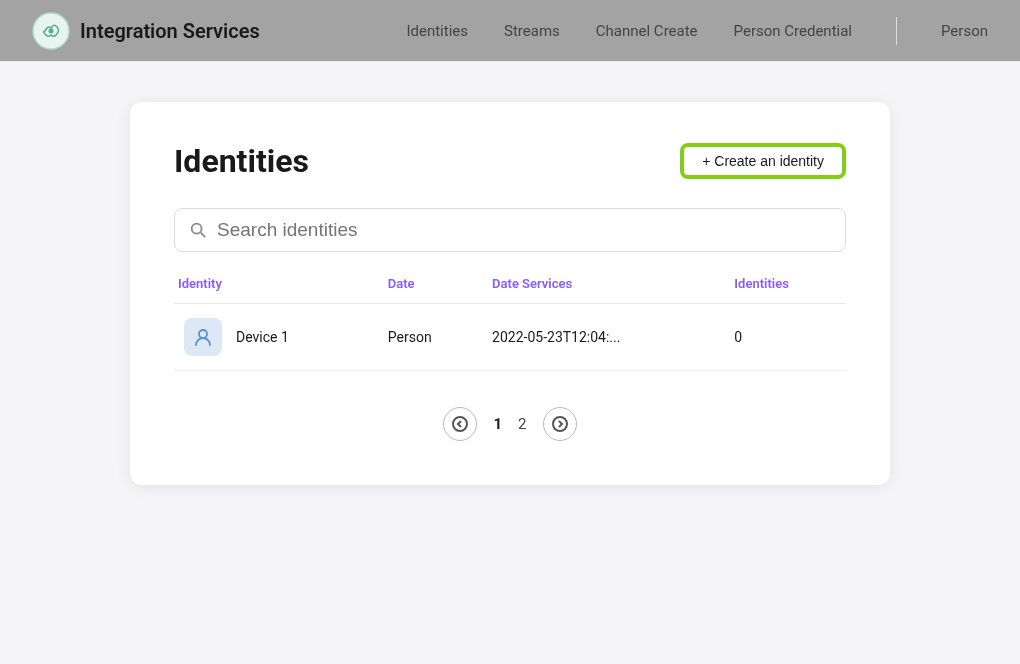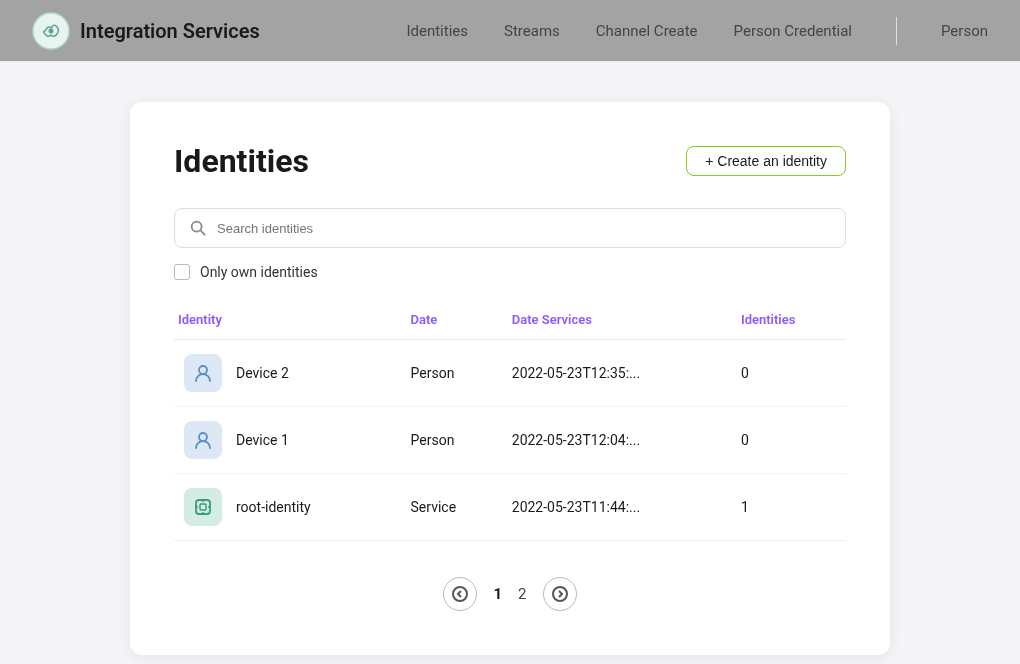--- a/index.html
+++ b/index.html
@@ -71,21 +71,21 @@
       align-items: center;
       justify-content: space-between;
       margin-bottom: 28px;
     }
     .page-title {
       font-size: 32px;
       font-weight: 700;
       color: #1a1a1a;
     }
     .create-btn {
-      border: 1px solid #84cc16;
+      border: 4px solid #84cc16;
       background: #fff;
       border-radius: 8px;
       padding: 6px 18px;
       font-size: 14px;
       color: #1a1a1a;
       cursor: pointer;
       display: flex;
       align-items: center;
       gap: 6px;
       transition: background 0.15s;
@@ -102,21 +102,21 @@
     }
     .search-icon-svg {
       width: 18px;
       height: 18px;
       color: #888;
       flex-shrink: 0;
     }
     .search-input {
       border: none;
       outline: none;
-      font-size: 13px;
+      font-size: 19px;
       color: #555;
       width: 100%;
       background: transparent;
     }
     
     .checkbox-row {
       display: flex;
       align-items: center;
       gap: 10px;
       margin-bottom: 24px;
@@ -238,86 +238,46 @@
     </div>
 
     <div class="search-wrapper">
       <svg class="search-icon-svg" viewBox="0 0 20 20" fill="none" stroke="#888" stroke-width="2">
         <circle cx="8.5" cy="8.5" r="5.5"></circle>
         <line x1="13" y1="13" x2="18" y2="18"></line>
       </svg>
       <input class="search-input" type="text" placeholder="Search identities" style="">
     </div>
 
-    <div class="checkbox-row">
-      <div class="checkbox-box"></div>
-      <label class="checkbox-label">Only own identities</label>
-    </div>
 
     <table class="identities-table">
       <thead>
         <tr>
           <th>Identity</th>
           <th>Date</th>
           <th>Date Services</th>
           <th>Identities</th>
         </tr>
       </thead>
       <tbody id="table-body">
-      <tr>
-            <td>
-              <div class="identity-cell">
-                <div class="identity-icon person-icon">
-                  <svg width="22" height="22" viewBox="0 0 22 22" fill="none" xmlns="http://www.w3.org/2000/svg">
-        <circle cx="11" cy="8" r="4" stroke="#5b8fc7" stroke-width="1.8" fill="none"></circle>
-        <path d="M4 19c0-3.866 3.134-7 7-7h0c3.866 0 7 3.134 7 7" stroke="#5b8fc7" stroke-width="1.8" fill="none" stroke-linecap="round"></path>
-      </svg>
-                </div>
-                <span>Device 2</span>
-              </div>
-            </td>
-            <td>Person</td>
-            <td>2022-05-23T12:35:...</td>
-            <td>0</td>
-          </tr>
           <tr>
             <td>
               <div class="identity-cell">
                 <div class="identity-icon person-icon">
                   <svg width="22" height="22" viewBox="0 0 22 22" fill="none" xmlns="http://www.w3.org/2000/svg">
         <circle cx="11" cy="8" r="4" stroke="#5b8fc7" stroke-width="1.8" fill="none"></circle>
         <path d="M4 19c0-3.866 3.134-7 7-7h0c3.866 0 7 3.134 7 7" stroke="#5b8fc7" stroke-width="1.8" fill="none" stroke-linecap="round"></path>
       </svg>
                 </div>
                 <span>Device 1</span>
               </div>
             </td>
             <td>Person</td>
             <td>2022-05-23T12:04:...</td>
             <td>0</td>
-          </tr>
-          <tr>
-            <td>
-              <div class="identity-cell">
-                <div class="identity-icon service-icon">
-                  <svg width="22" height="22" viewBox="0 0 22 22" fill="none" xmlns="http://www.w3.org/2000/svg">
-        <rect x="4" y="4" width="14" height="14" rx="3" stroke="#3a9d7a" stroke-width="1.8" fill="none"></rect>
-        <rect x="8" y="8" width="6" height="6" rx="1" stroke="#3a9d7a" stroke-width="1.5" fill="none"></rect>
-        <line x1="11" y1="4" x2="11" y2="6" stroke="#3a9d7a" stroke-width="1.5"></line>
-        <line x1="11" y1="16" x2="11" y2="18" stroke="#3a9d7a" stroke-width="1.5"></line>
-        <line x1="4" y1="11" x2="6" y2="11" stroke="#3a9d7a" stroke-width="1.5"></line>
-        <line x1="16" y1="11" x2="18" y2="11" stroke="#3a9d7a" stroke-width="1.5"></line>
-      </svg>
-                </div>
-                <span>root-identity</span>
-              </div>
-            </td>
-            <td>Service</td>
-            <td>2022-05-23T11:44:...</td>
-            <td>1</td>
           </tr>
         </tbody>
     </table>
 
     <div class="pagination">
       <button class="page-arrow">
         <svg width="16" height="16" viewBox="0 0 16 16" fill="none" stroke="#555" stroke-width="2">
           <circle cx="8" cy="8" r="7"></circle>
           <polyline points="9,5 6,8 9,11"></polyline>
         </svg>

